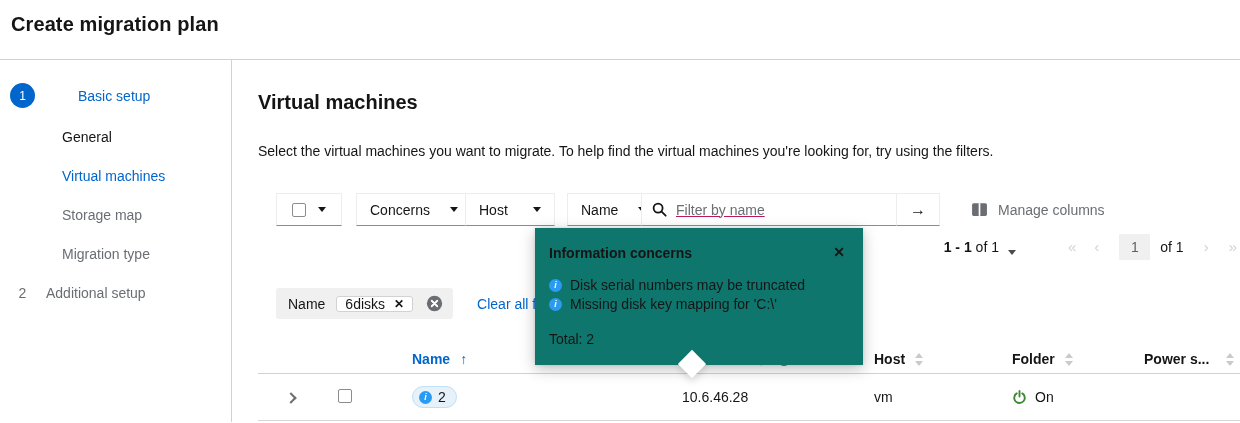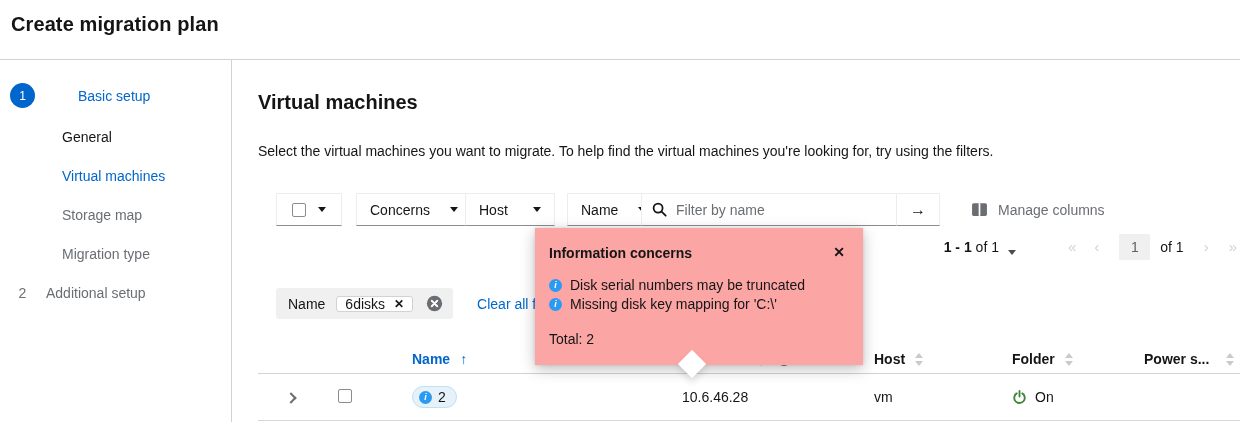--- a/index.html
+++ b/index.html
@@ -38,21 +38,21 @@
     height:33px; display:flex; align-items:center; cursor:pointer; }
   .bulk-toggle { width:66px; justify-content:center; gap:12px; }
   .cbox { width:14px; height:14px; border:1px solid #8a8d90; border-radius:2px; background:#fff; }
   .caret { width:0; height:0; border-left:4px solid transparent; border-right:4px solid transparent;
     border-top:5px solid #151515; }
   .dd { padding:0 13px; gap:20px; }
   .dd-concerns { margin-left:14px; width:110px; justify-content:space-between; }
   .dd-host { width:89px; border-left:0; justify-content:space-between; }
   .dd-name { margin-left:12px; width:75px; justify-content:space-between; }
   .search-box { width:256px; margin-left:-1px; gap:9px; padding:0 10px; cursor:text; }
-  .search-box input { border:0; outline:none; flex:1; font:inherit; color:#0f766e; }
+  .search-box input { border:0; outline:none; flex:1; font:inherit; color:#be185d;text-decoration:underline; }
   .search-box input::placeholder { color:#6a6e73; }
   .submit-btn { width:44px; margin-left:-1px; justify-content:center; font-size:16px; }
   .manage-cols { display:flex; align-items:center; gap:10px; margin-left:31px; color:#6a6e73; cursor:pointer; }
 
   
   .pagination-row { display:flex; justify-content:flex-end; align-items:center; margin-top:7px; height:27px; }
   .pag-summary { display:flex; align-items:flex-end; gap:9px; margin-right:42px; cursor:pointer; }
   .pag-bold { font-weight:700; }
   .pag-caret { border-top-color:#494c50; }
   .pag-nav { display:flex; align-items:center; margin-right:-7px; }
@@ -91,21 +91,21 @@
   .chev { width:8px; height:8px; border-right:2px solid #6a6e73; border-bottom:2px solid #6a6e73;
     transform:rotate(-45deg); margin-top:2px; }
   .cb-cell { padding-left:14px; }
   .badge { display:inline-flex; align-items:center; gap:6px; background:#e7f1fa; border:1px solid #bee1f4;
     border-radius:12px; padding:2px 10px 2px 6px; cursor:pointer; }
   .info-dot { width:13px; height:13px; border-radius:50%; background:#2b9af3; color:#fff; font-size:9px;
     font-weight:700; display:flex; align-items:center; justify-content:center; font-style:italic; }
   .power-cell { display:flex; align-items:center; gap:8px; }
 
   
-  .popover { position:absolute; left:303px; top:168px; width:328px; z-index:10; background:#fca5a5;
+  .popover { position:absolute; left:303px; top:168px; width:328px; z-index:10; background:#0f766e;
     box-shadow:0 4px 14px rgba(3,3,3,.25), 0 0 3px rgba(3,3,3,.12); padding:17px 16px 18px 14px; }
   .popover-head { display:flex; justify-content:space-between; align-items:flex-start; }
   .popover-title { font-weight:700; }
   .popover-close { font-size:14px; font-weight:700; cursor:pointer; line-height:1; padding:0 2px; }
   .popover-items { margin-top:15px; }
   .pop-item { display:flex; align-items:center; gap:8px; line-height:19px; }
   .popover-total { margin-top:17px; }
   .popover-arrow { position:absolute; bottom:-9px; left:147px; width:20px; height:20px; background:#fff;
     transform:rotate(45deg); box-shadow:3px 3px 7px rgba(3,3,3,.12); }
 </style>

